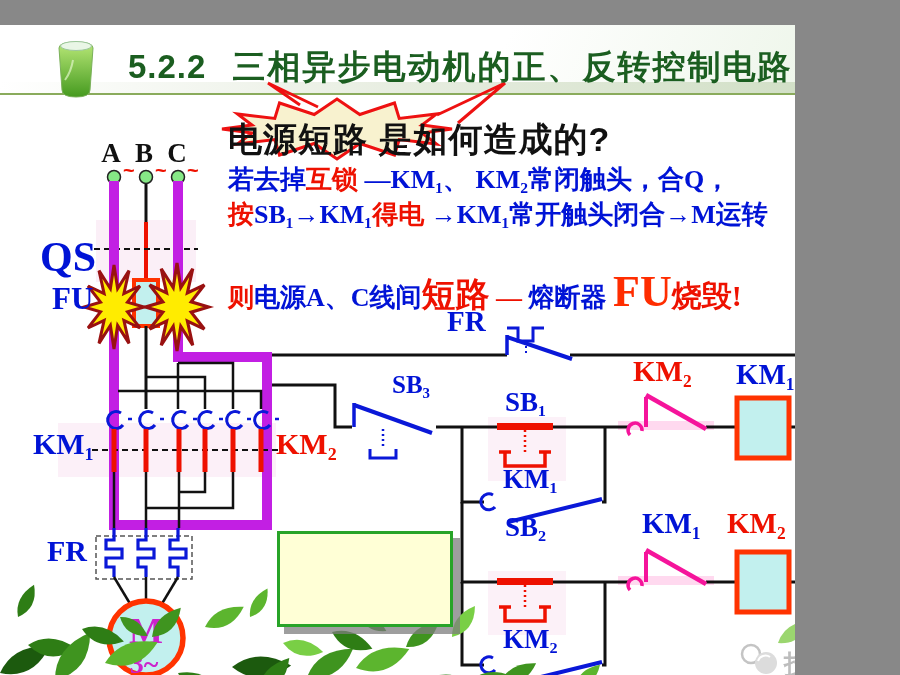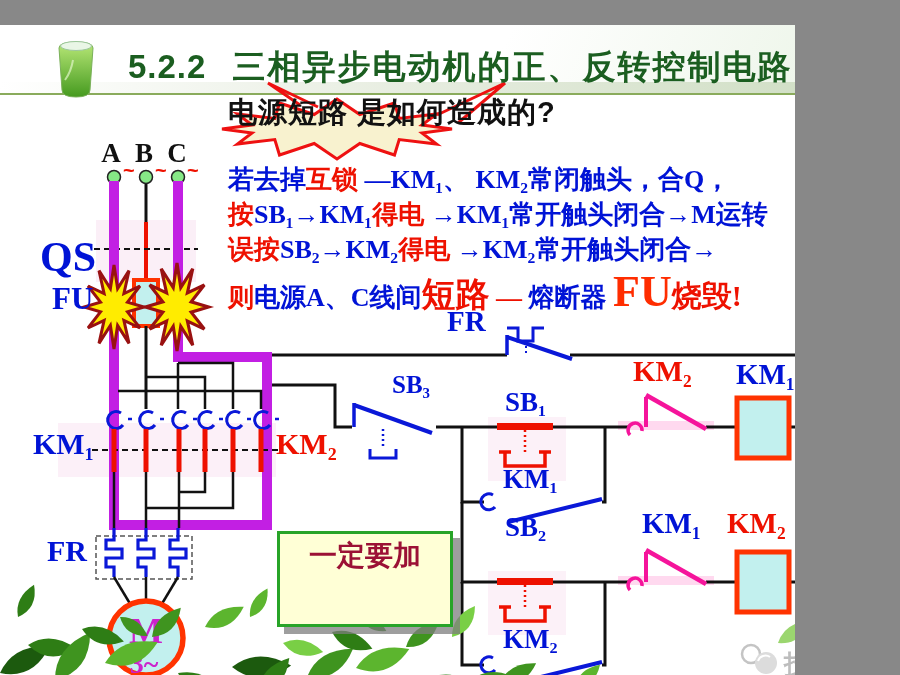--- a/index.html
+++ b/index.html
@@ -7,21 +7,21 @@
          font-family:"Liberation Sans",sans-serif;margin-top:25px;}
   .hdr-bg{position:absolute;left:0;top:0;width:900px;height:70px;
           background:linear-gradient(115deg,#ffffff 55%,#e9f3e4 100%);}
   .hdr-band{position:absolute;left:0;top:57px;width:900px;height:11px;
             background:linear-gradient(to right,#ffffff 0%,#e7ede0 45%,#ccdcc0 100%);
             border-bottom:2px solid #8aab5c;}
   .title-row{position:absolute;left:128px;top:20px;white-space:nowrap;
              font-weight:bold;color:#1b5e20;z-index:3;}
   .title-num{font-size:33px;letter-spacing:1px;margin-right:26px;}
   .title-txt{font-size:33px;letter-spacing:2px;}
-  .question{position:absolute;left:228px;top:68px;font-size:29px;font-weight:bold;
+  .question{position:absolute;left:228px;top:92px;font-size:34px;font-weight:bold;
             color:#111;letter-spacing:1px;z-index:3;white-space:nowrap;
             font-family:"Liberation Sans","DejaVu Sans",sans-serif;}
   .bodyline{position:absolute;left:228px;font-size:26px;font-weight:bold;white-space:nowrap;
             z-index:3;font-family:"Liberation Serif","DejaVu Sans",serif;}
   .clabel{position:absolute;font-family:"Liberation Serif","DejaVu Sans",serif;
           font-weight:bold;z-index:4;white-space:nowrap;}
   .blue{color:#0013d6;} .red{color:#ee1100;}
   svg.cir{position:absolute;left:0;top:0;z-index:1;}
   .notebox{position:absolute;left:277px;top:506px;width:170px;height:90px;z-index:4;
            background:#ffffd6;border:3px solid #28a428;
@@ -247,36 +247,34 @@
       <circle cx="766" cy="638" r="11" fill="#dcdcdc"></circle>
       <path d="M758,636 a8,8 0 0 1 12,-4" stroke="#ffffff" stroke-width="2" fill="none"></path>
       <text x="784" y="648" font-size="26" font-weight="bold" fill="#bdbdbd">技成培训</text>
     </g>
   </svg>
 
   <div class="question">电源短路 是如何造成的?</div>
 
   <div class="bodyline" style="top:172px"><span style="color: rgb(238, 17, 0);">按</span><span style="color: rgb(0, 19, 214);">SB₁→KM₁</span><span style="color: rgb(238, 17, 0);">得电 </span><span style="color: rgb(0, 19, 214);">→KM₁常开触头闭合→M运转</span></div>
   <div class="bodyline" style="top:137px"><span style="color: rgb(0, 19, 214);">若去掉</span><span style="color: rgb(238, 17, 0);">互锁</span><span style="color: rgb(0, 19, 214);"> —KM₁、 KM₂常闭触头，合Q，</span></div>
-  <div class="bodyline" style="top:207px"><span style="color: rgb(238, 17, 0);">误按</span><span style="color: rgb(0, 19, 214);">SB₂→KM₂</span><span style="color: rgb(238, 17, 0);">得电 </span><span style="color: rgb(0, 19, 214);">→KM₂常开触头闭合→</span></div>
   <div class="bodyline" style="top:241px"><span style="color: rgb(238, 17, 0);">则</span><span style="color: rgb(0, 19, 214);">电源A、C线间</span><span style="color: rgb(238, 17, 0); font-size: 34px;">短路</span><span style="color: rgb(238, 17, 0);"> — </span><span style="color: rgb(0, 19, 214);">熔断器 </span><span style="color: rgb(255, 45, 0); font-size: 44px;">FU</span><span style="color: rgb(238, 17, 0); font-size: 30px;">烧毁!</span></div>
 
   <div class="clabel blue" style="left:40px;top:208px;font-size:42px">QS</div>
   <div class="clabel blue" style="left:52px;top:256px;font-size:31px">FU</div>
   <div class="clabel blue" style="left:33px;top:402px;font-size:30px">KM₁</div>
   <div class="clabel red" style="left:276px;top:402px;font-size:30px">KM₂</div>
   <div class="clabel blue" style="left:47px;top:509px;font-size:30px">FR</div>
   <div class="clabel blue" style="left:447px;top:280px;font-size:29px">FR</div>
   <div class="clabel blue" style="left:392px;top:346px;font-size:25px">SB₃</div>
   <div class="clabel blue" style="left:505px;top:362px;font-size:27px">SB₁</div>
   <div class="clabel blue" style="left:503px;top:439px;font-size:27px">KM₁</div>
   <div class="clabel blue" style="left:505px;top:487px;font-size:27px">SB₂</div>
   <div class="clabel blue" style="left:503px;top:599px;font-size:27px">KM₂</div>
   <div class="clabel red" style="left:633px;top:330px;font-size:29px">KM₂</div>
   <div class="clabel blue" style="left:736px;top:333px;font-size:29px">KM₁</div>
   <div class="clabel blue" style="left:642px;top:482px;font-size:29px">KM₁</div>
   <div class="clabel red" style="left:727px;top:482px;font-size:29px">KM₂</div>
 
   <div class="notebox">
-    <div>一定要加</div>
   </div>
 
 </div>
 
 </body></html>

